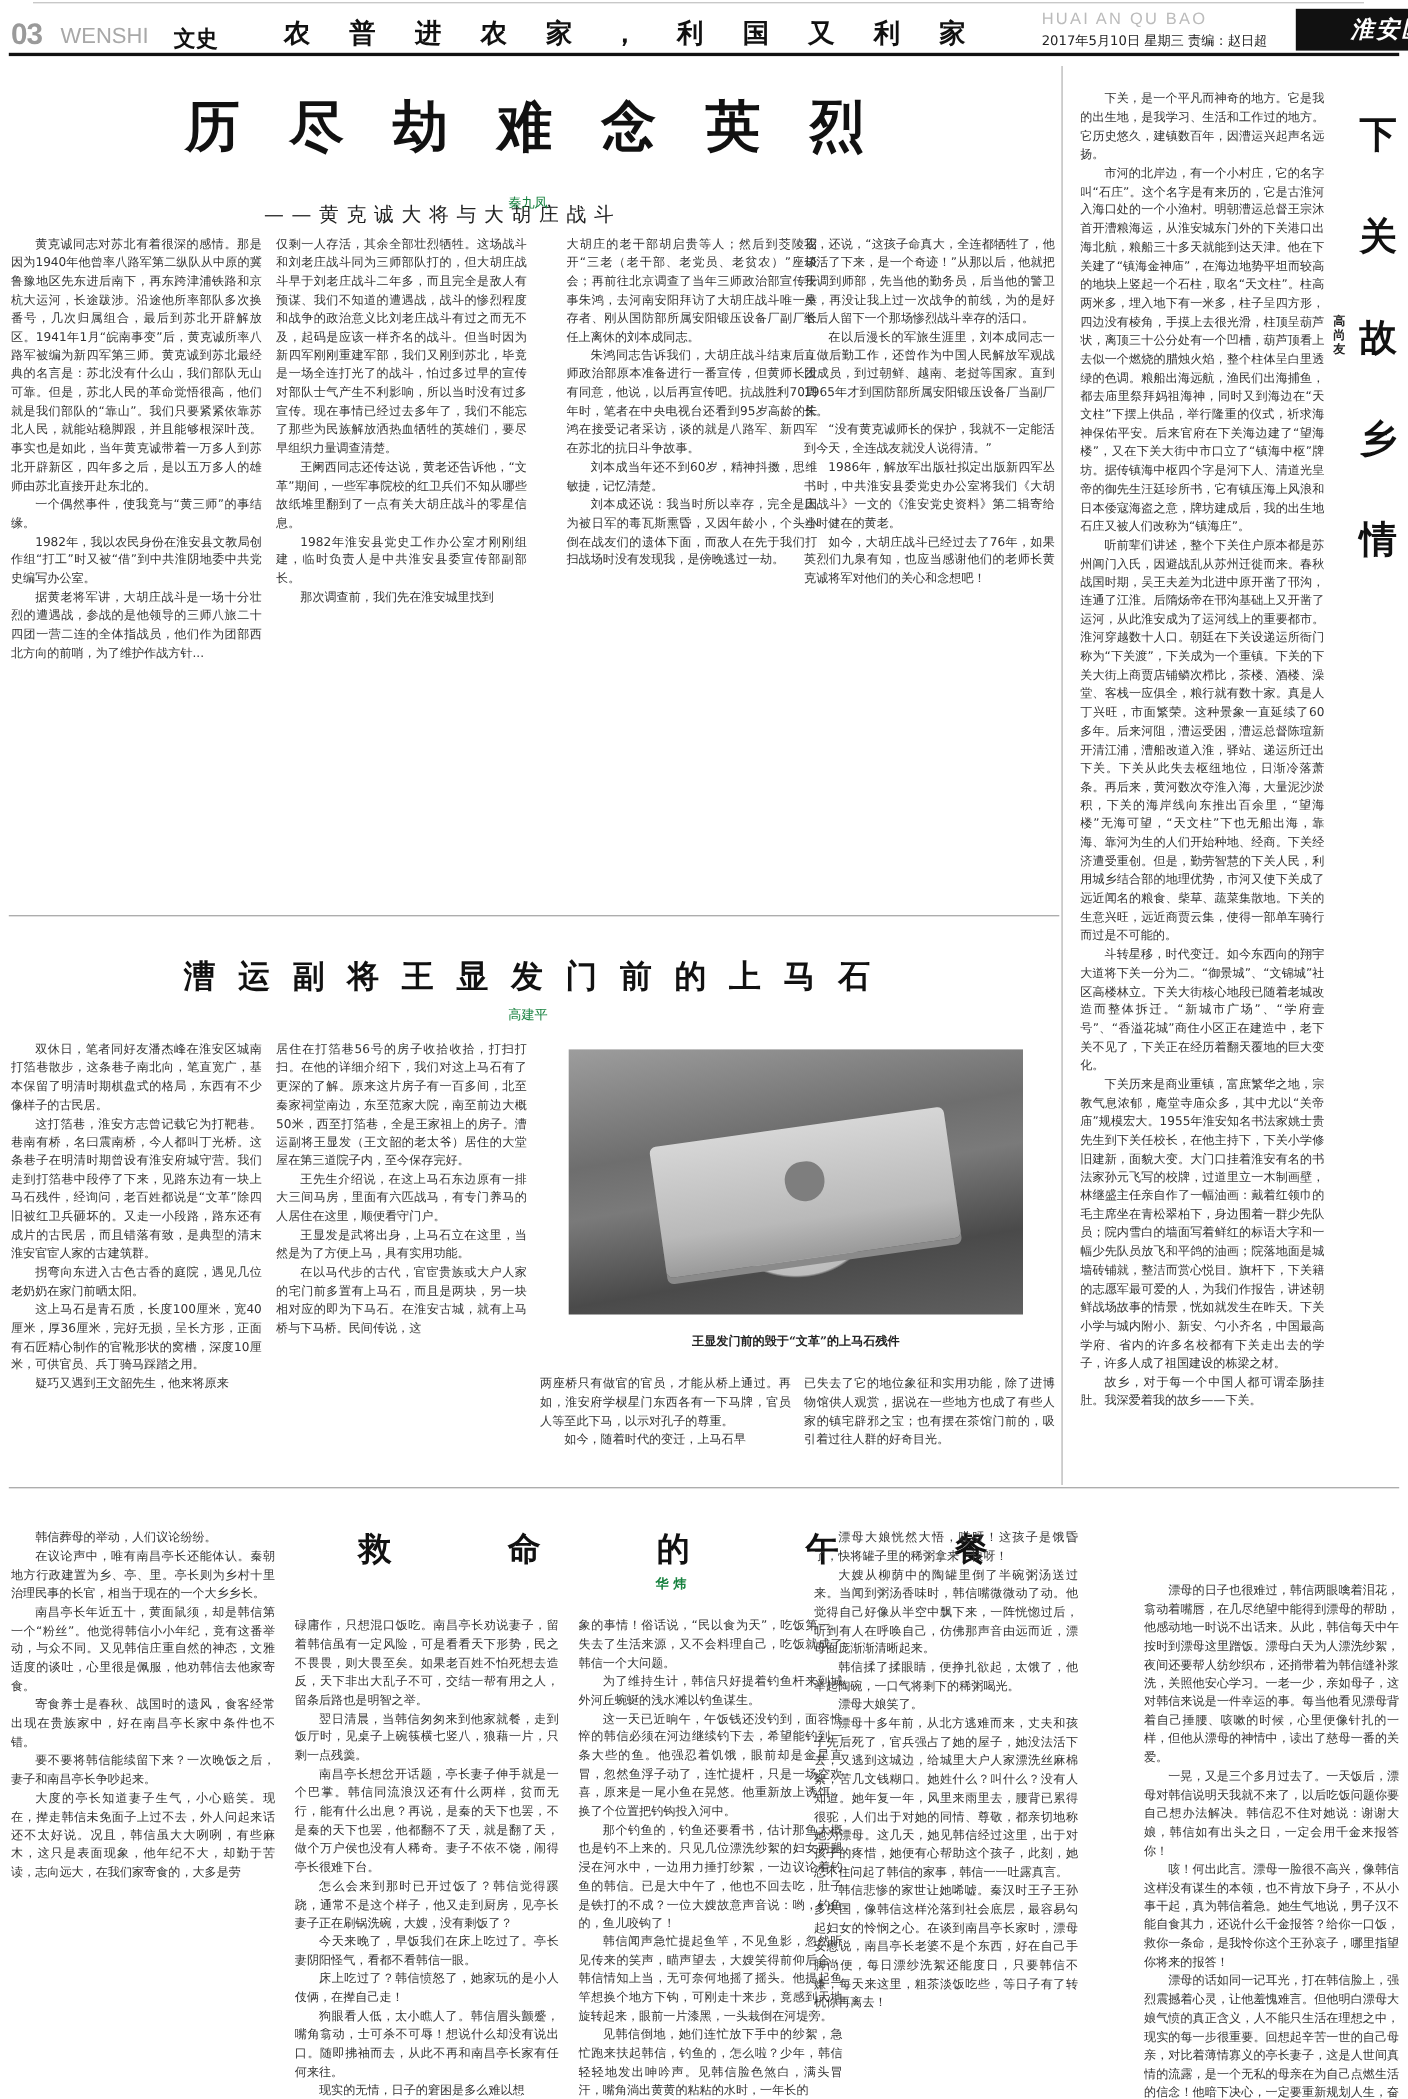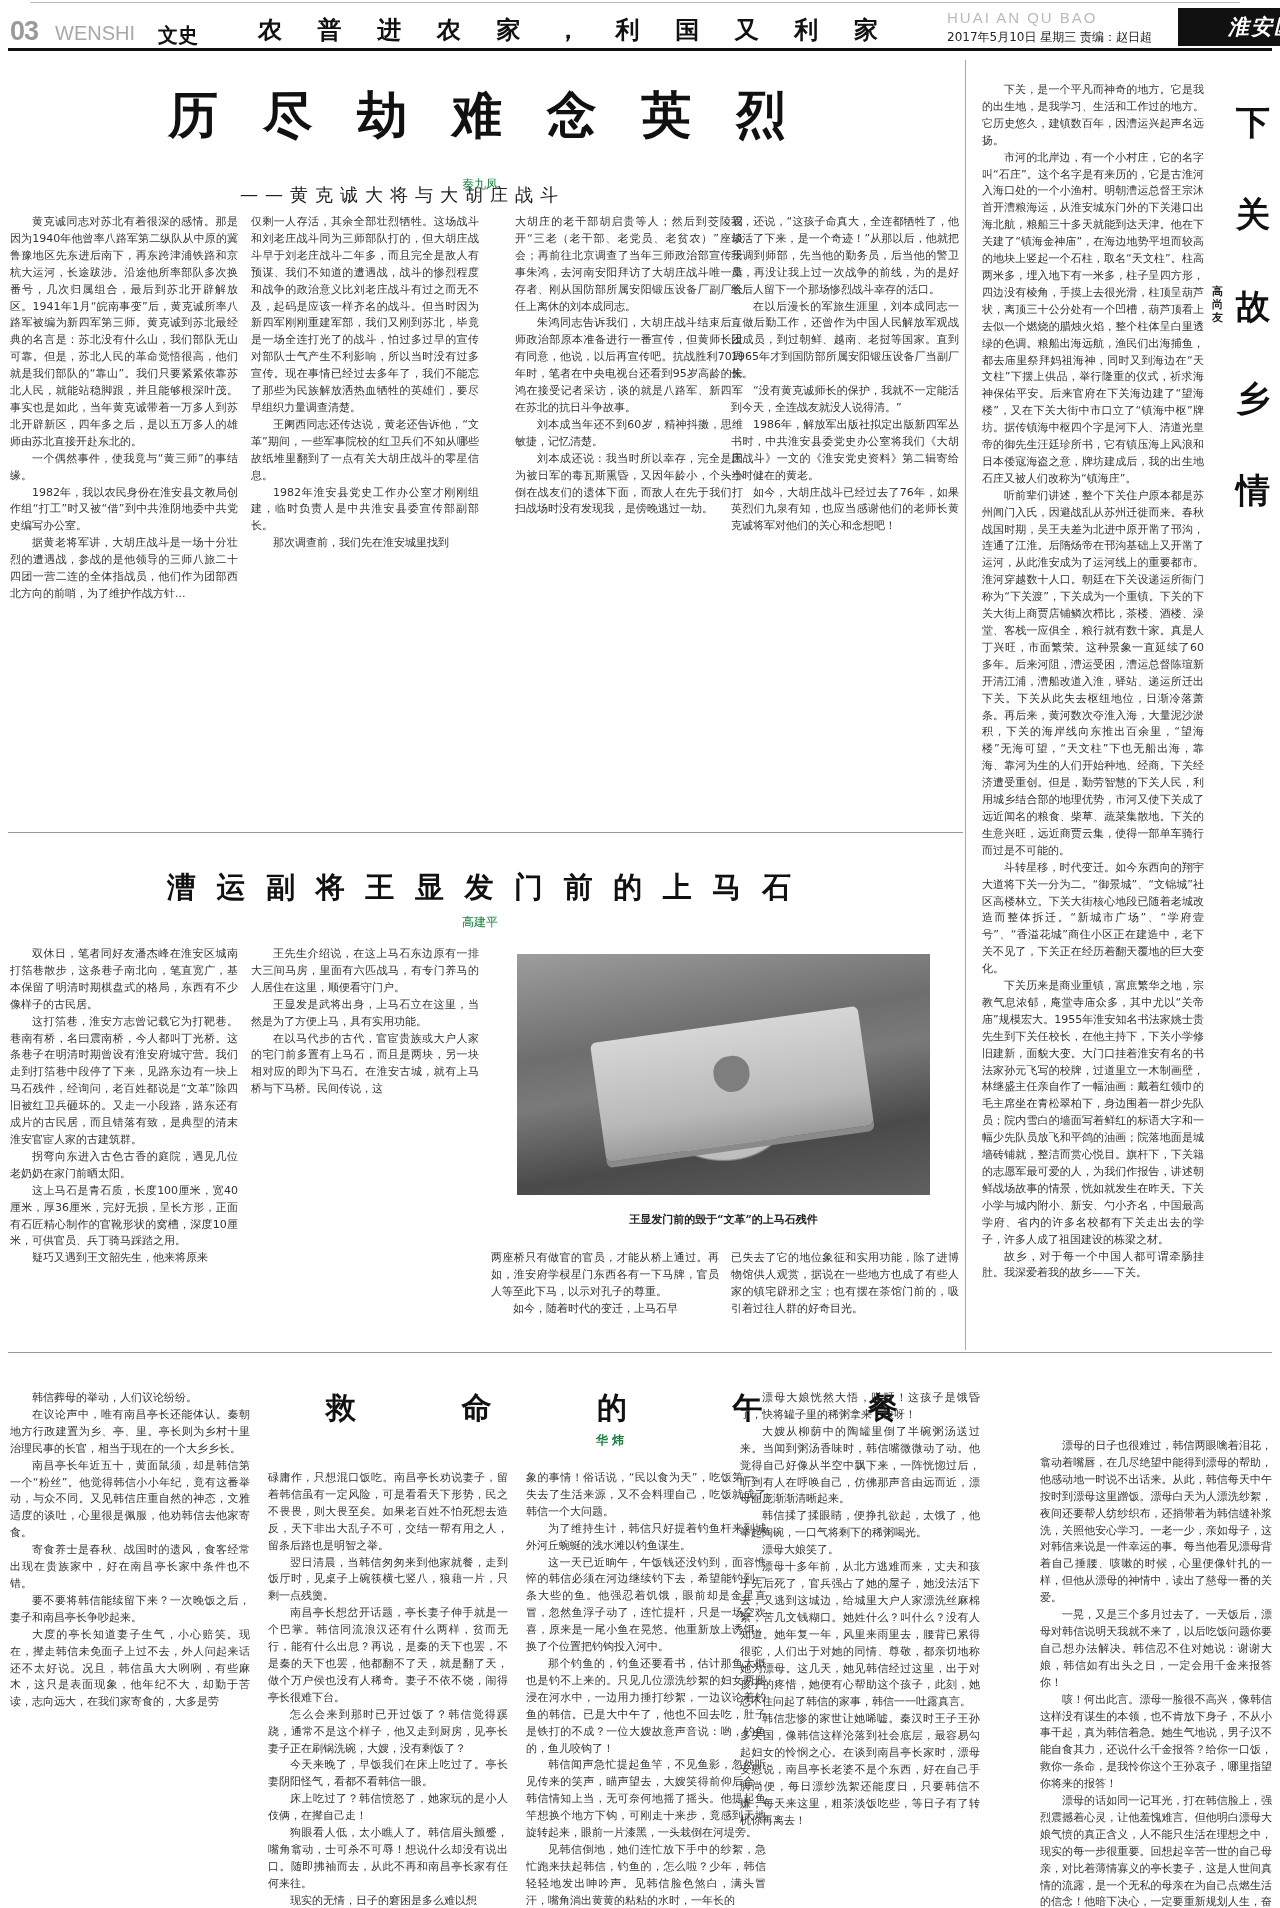--- a/index.html
+++ b/index.html
@@ -128,20 +128,21 @@
 <div class="abs byline" style="left:430px;top:914px;width:100px;">高建平</div>
 
 <div class="abs col" style="left:10px;top:946px;width:228px;height:395px;">
   <p>双休日，笔者同好友潘杰峰在淮安区城南打箔巷散步，这条巷子南北向，笔直宽广，基本保留了明清时期棋盘式的格局，东西有不少像样子的古民居。</p>
   <p>这打箔巷，淮安方志曾记载它为打靶巷。巷南有桥，名曰震南桥，今人都叫丁光桥。这条巷子在明清时期曾设有淮安府城守营。我们走到打箔巷中段停了下来，见路东边有一块上马石残件，经询问，老百姓都说是“文革”除四旧被红卫兵砸坏的。又走一小段路，路东还有成片的古民居，而且错落有致，是典型的清末淮安官宦人家的古建筑群。</p>
   <p>拐弯向东进入古色古香的庭院，遇见几位老奶奶在家门前晒太阳。</p>
   <p>这上马石是青石质，长度100厘米，宽40厘米，厚36厘米，完好无损，呈长方形，正面有石匠精心制作的官靴形状的窝槽，深度10厘米，可供官员、兵丁骑马踩踏之用。</p>
   <p>疑巧又遇到王文韶先生，他来将原来</p>
 </div>
 <div class="abs col" style="left:251px;top:946px;width:228px;height:395px;">
+  <p style="text-indent:0">居住在打箔巷56号的房子收拾收拾，打扫打扫。在他的详细介绍下，我们对这上马石有了更深的了解。原来这片房子有一百多间，北至秦家祠堂南边，东至范家大院，南至前边大概50米，西至打箔巷，全是王家祖上的房子。漕运副将王显发（王文韶的老太爷）居住的大堂屋在第三道院子内，至今保存完好。</p>
   <p>王先生介绍说，在这上马石东边原有一排大三间马房，里面有六匹战马，有专门养马的人居住在这里，顺便看守门户。</p>
   <p>王显发是武将出身，上马石立在这里，当然是为了方便上马，具有实用功能。</p>
   <p>在以马代步的古代，官宦贵族或大户人家的宅门前多置有上马石，而且是两块，另一块相对应的即为下马石。在淮安古城，就有上马桥与下马桥。民间传说，这</p>
 </div>
 
 <div class="abs photo" style="left:517px;top:954px;width:413px;height:241px;overflow:hidden;">
   <div class="abs stone" style="left:80px;top:70px;width:270px;height:120px;">
     <div class="abs hole" style="left:118px;top:32px;width:36px;height:36px;"></div>
   </div>
 </div>

